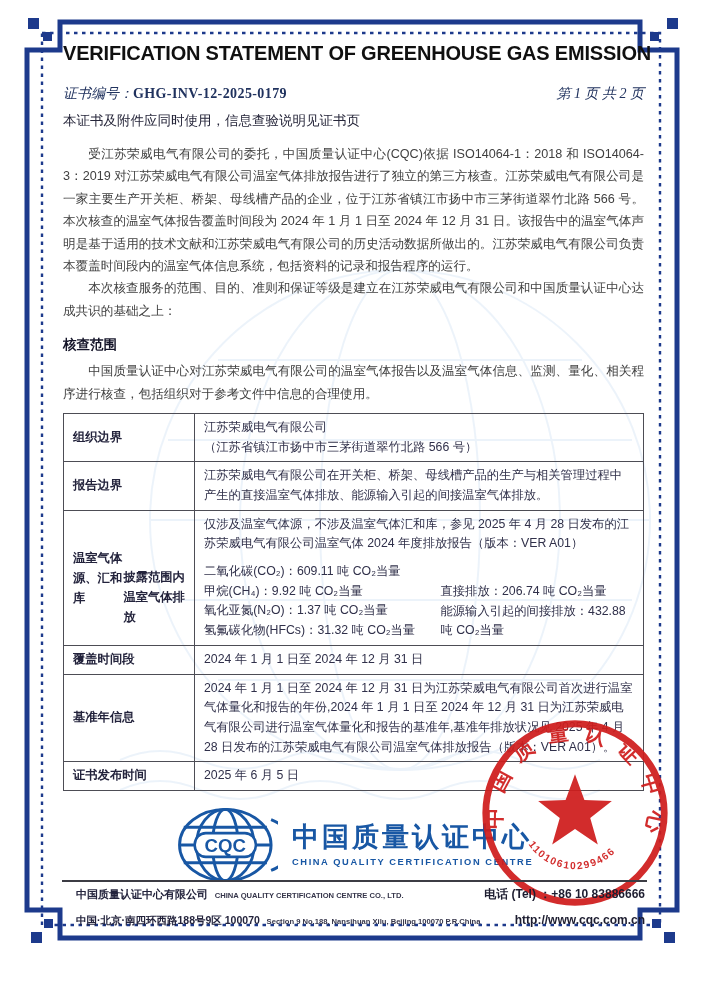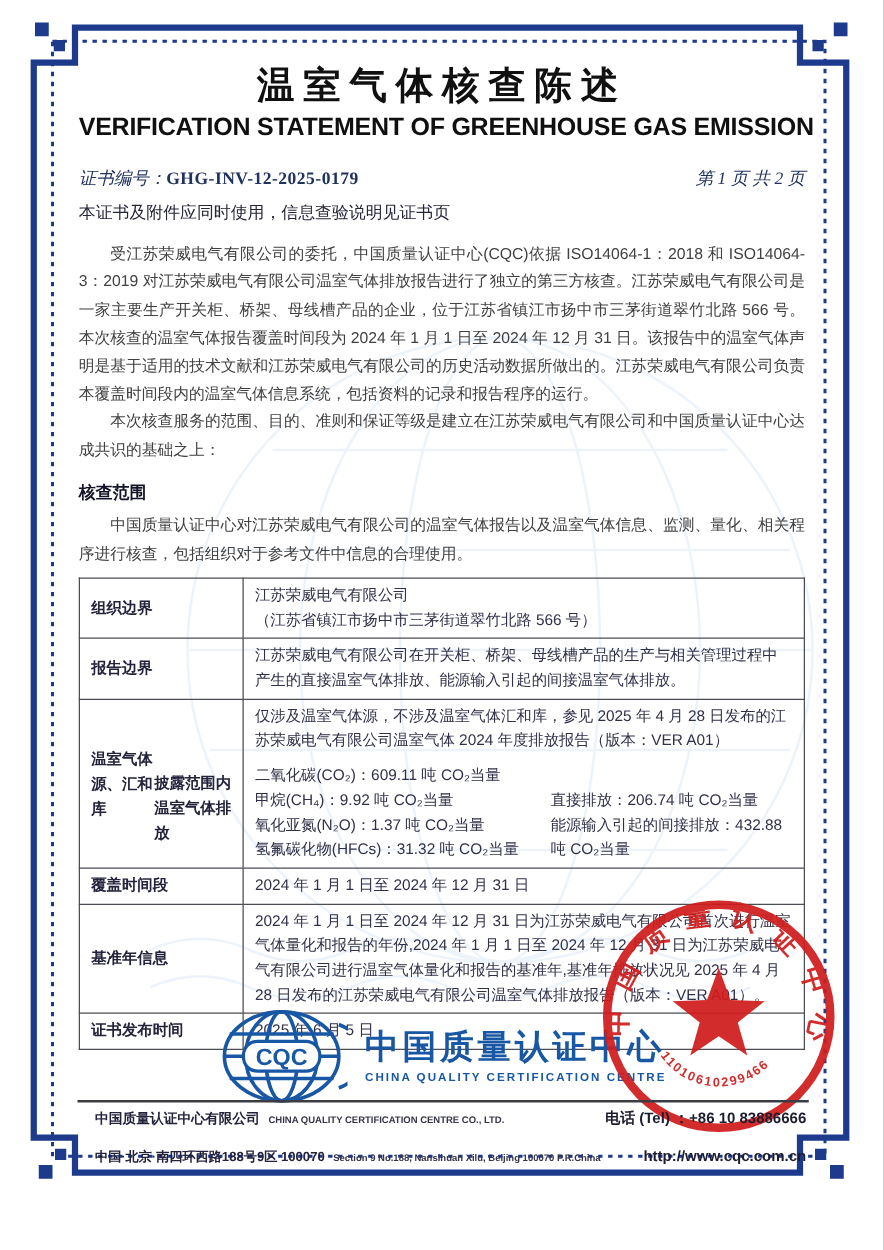--- a/index.html
+++ b/index.html
@@ -25,21 +25,21 @@
   .para.first{margin-top:13px;}
   .scope-heading{font-size:13.5px;font-weight:bold;color:#141428;margin:14px 0 6px 0;}
   table.info{border-collapse:collapse;width:100%;margin-top:8px;font-size:12.3px;line-height:1.6;color:#30304a;}
   table.info td{border:1.4px solid #4d4d55;padding:4px 9px;vertical-align:middle;}
   td.lbl{width:112px;text-align:left;font-weight:bold;color:#23233c;padding:4px 4px;}
   .two-labels{display:flex;flex-direction:row;align-items:center;}
   .two-labels .l1{margin-top:2px;}
   .two-labels .l2{margin-top:40px;}
   .gas-grid{display:flex;margin-top:8px;}
   .gas-col{display:flex;flex-direction:column;}
-  .gas-col.left{width:55%;justify-content:flex-end;}
+  .gas-col.left{width:55%;}
   .gas-col.right{width:45%;padding-top:20px;}
   .sep-line{position:absolute;left:62px;right:60px;top:880px;height:2px;background:#3c3c44;}
   .footer{position:absolute;left:76px;right:62px;top:886px;font-size:10px;color:#23233c;}
   .f-row{display:flex;justify-content:space-between;align-items:baseline;}
   .f-zh{font-weight:bold;font-size:11px;}
   .f-en{font-size:7.6px;font-weight:bold;color:#35354a;margin-left:4px;}
   .f-addr-zh{font-weight:bold;font-size:10.5px;}
   .f-right{font-size:12px;font-weight:bold;color:#1d1d30;}
   .logo{position:absolute;left:176px;top:806px;display:flex;align-items:center;}
   .logo-text{margin-left:14px;}
@@ -76,21 +76,20 @@
       <rect x="667" y="18" width="11" height="11"></rect>
         <rect x="650" y="32" width="9" height="9"></rect>
       <rect x="31" y="932" width="11" height="11"></rect>
         <rect x="44" y="919" width="9" height="9"></rect>
       <rect x="664" y="932" width="11" height="11"></rect>
         <rect x="652" y="919" width="9" height="9"></rect>
     </g>
   </svg>
 
   <div class="content">
-    <div class="title-zh">温室气体核查陈述</div>
     <div class="title-en">VERIFICATION STATEMENT OF GREENHOUSE GAS EMISSION</div>
 
     <div class="cert-row">
       <div>
         <span class="cert-label">证书编号：</span><span class="cert-number">GHG-INV-12-2025-0179</span>
       </div>
       <div class="page-info">第 1 页 共 2 页</div>
     </div>
 
     <div class="usage-note">本证书及附件应同时使用，信息查验说明见证书页</div>
@@ -191,21 +190,21 @@
   <div class="sep-line"></div>
 
   <div class="footer">
     <div class="f-row">
       <div>
         <span class="f-zh">中国质量认证中心有限公司</span>
         <span class="f-en">CHINA QUALITY CERTIFICATION CENTRE CO., LTD.</span>
       </div>
       <div class="f-right">电话 (Tel) ：+86 10 83886666</div>
     </div>
-    <div class="f-row" style="margin-top:15px;gap:27px;">
+    <div class="f-row" style="margin-top:10px;gap:27px;">
       <div>
         <span class="f-addr-zh">中国·北京·南四环西路188号9区  100070</span>
         <span class="f-en">Section 9 No.188, Nansihuan Xilu, Beijing 100070 P.R.China</span>
       </div>
       <div class="f-right">http://www.cqc.com.cn</div>
     </div>
   </div>
 
 </div>
 

